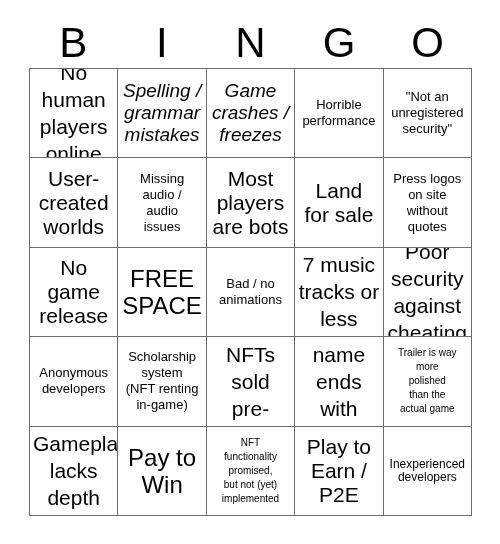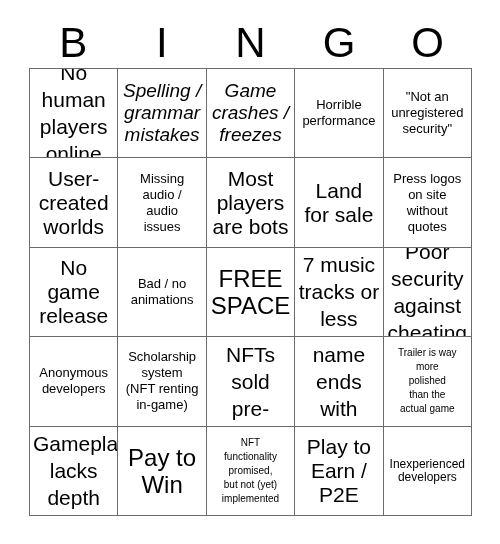--- a/index.html
+++ b/index.html
@@ -148,27 +148,27 @@
 on site
 without
 quotes</span>
       </div>
 
     <div class="cell fs-xl">
         <span class="cell-text">No
 game
 release</span>
       </div>
-    <div class="cell fs-sm">
-        <span class="cell-text">Bad / no
-animations</span>
-      </div>
     <div class="cell fs-xxl">
         <span class="cell-text">FREE
 SPACE</span>
+      </div>
+    <div class="cell fs-sm">
+        <span class="cell-text">Bad / no
+animations</span>
       </div>
     <div class="cell fs-md">
         <span class="cell-text">7 music
 tracks or
 less</span>
       </div>
     <div class="cell fs-md">
         <span class="cell-text">Poor
 security
 against

